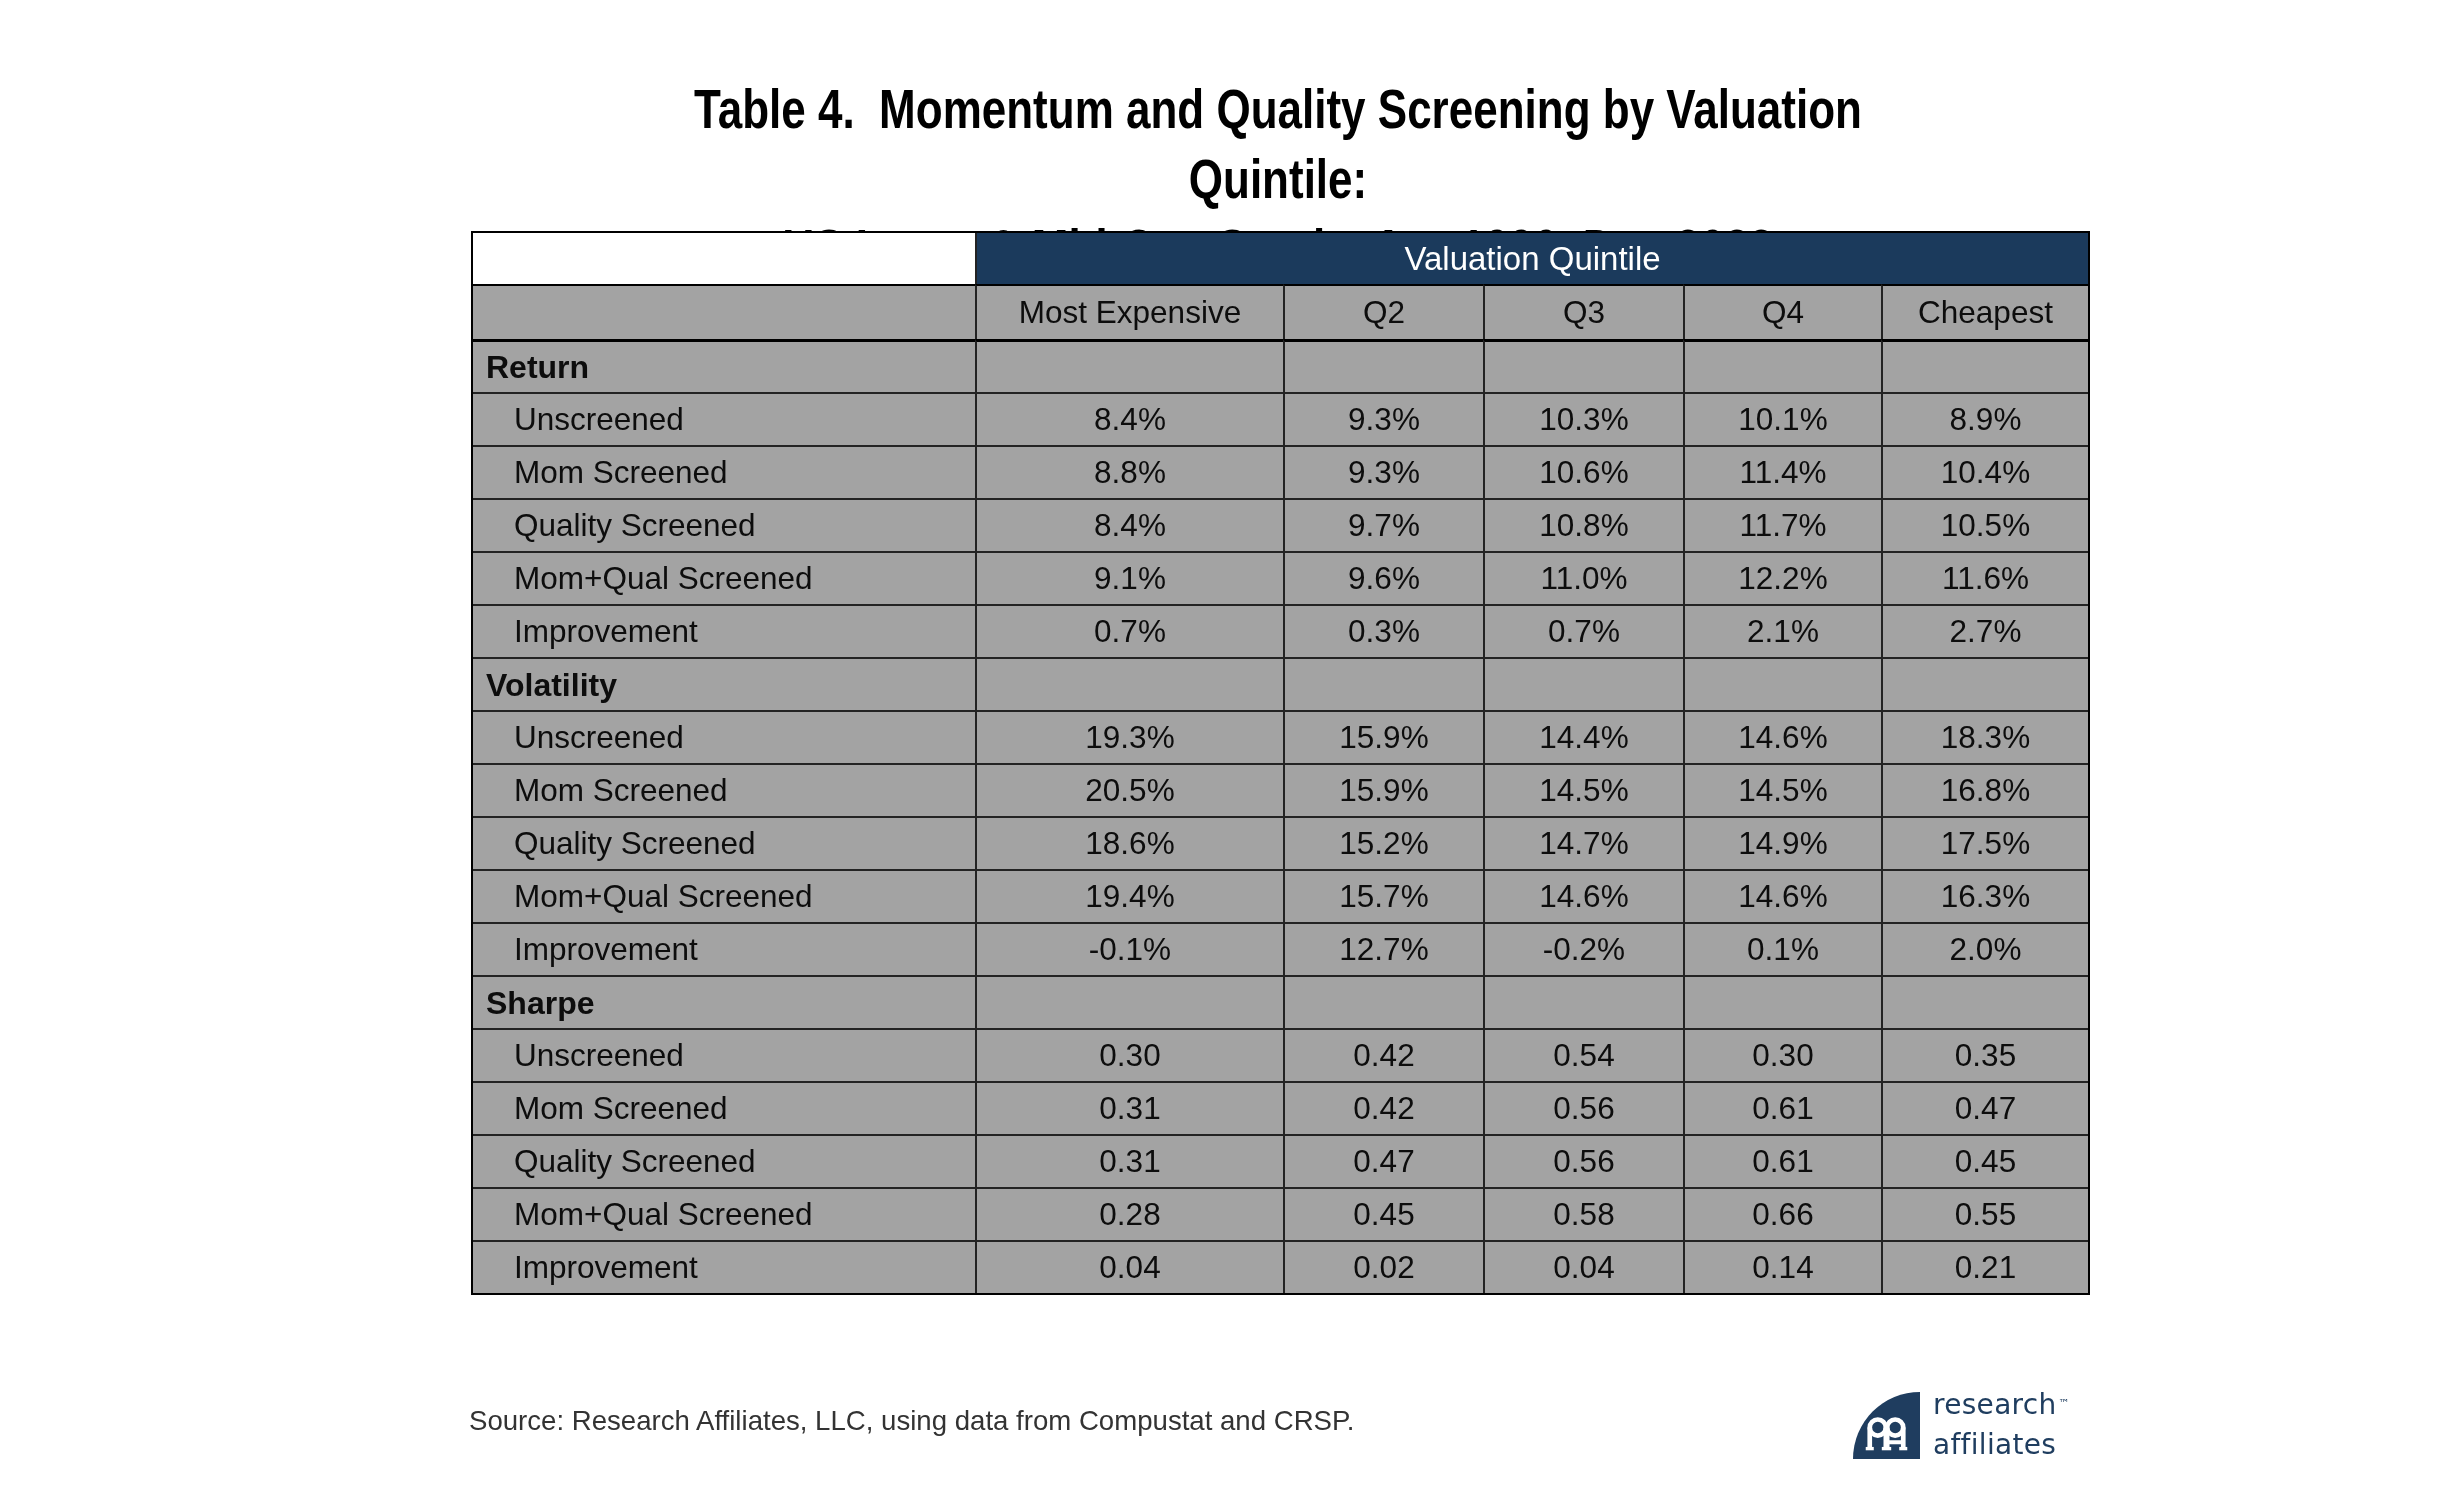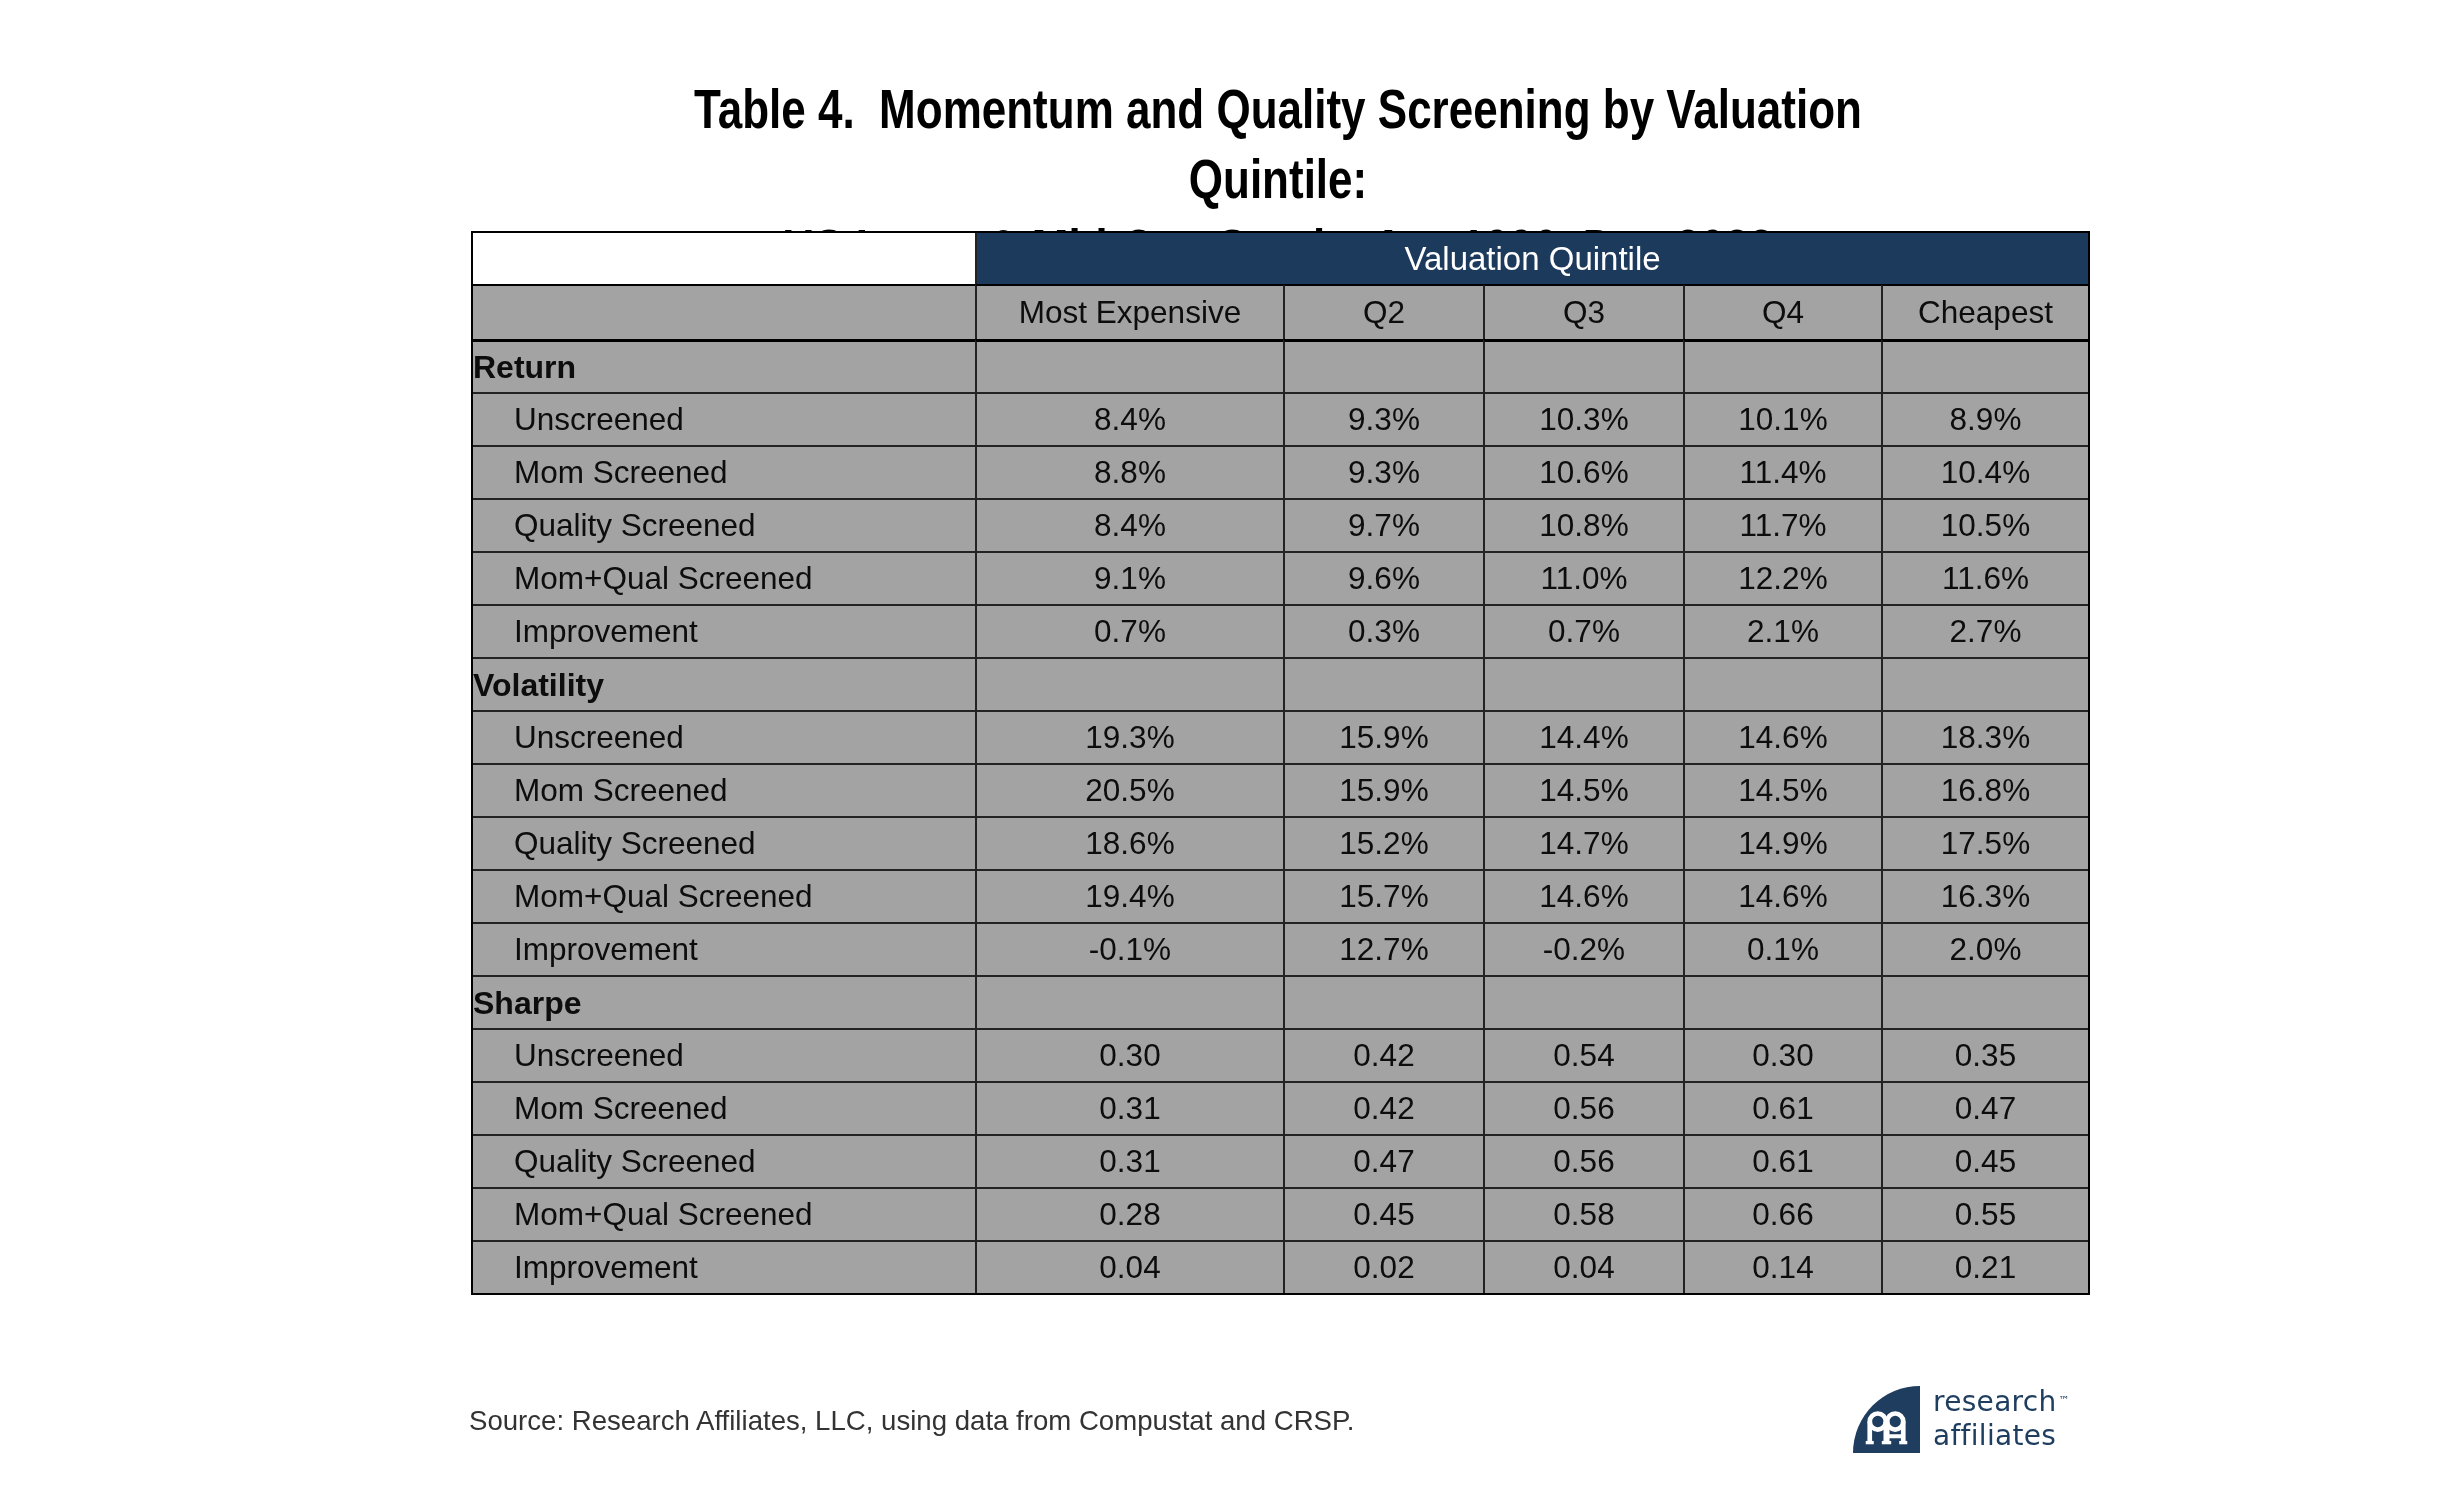--- a/index.html
+++ b/index.html
@@ -45,38 +45,38 @@
 
   .band {
     grid-column: 2 / 7;
     background: var(--navy, #1b3a5c);
     color: #fff;
     justify-content: center;
     font-size: 33px; font-weight: 400;
   }
   .corner { background: #fff; }
   .colname { justify-content: center; font-weight: 400; }
-  .sec { font-weight: 700; font-size: 32px; }
+  .sec { font-weight: 700; padding-left: 13px; font-size: 32px; }
   .lab { padding-left: 41px; }
   .val { justify-content: center; }
 
   
   .source {
     position: absolute; left: 469px; top: 1405px;
     font-size: 27.6px; color: #333; font-weight: 400; text-align: right;
   }
   .logo {
     position: absolute; left: 1853px; top: 1385px;
     display: flex; align-items: center;
   }
   .logo-mark { display: block; }
   .logo-text {
     margin-left: 13px;
     color: var(--logo-navy, #1f3d5f);
-    font-size: 28px; line-height: 34px; font-weight: 400;
+    font-size: 28px; line-height: 40px; font-weight: 400;
     letter-spacing: 0.3px;
     font-family: "DejaVu Sans", "Liberation Sans", sans-serif;
   }
   .logo-text .tm {
     font-size: 11px; vertical-align: top; position: relative; top: -1.3px; left: 2px;
   }
 </style>
 </head>
 <body>
 

